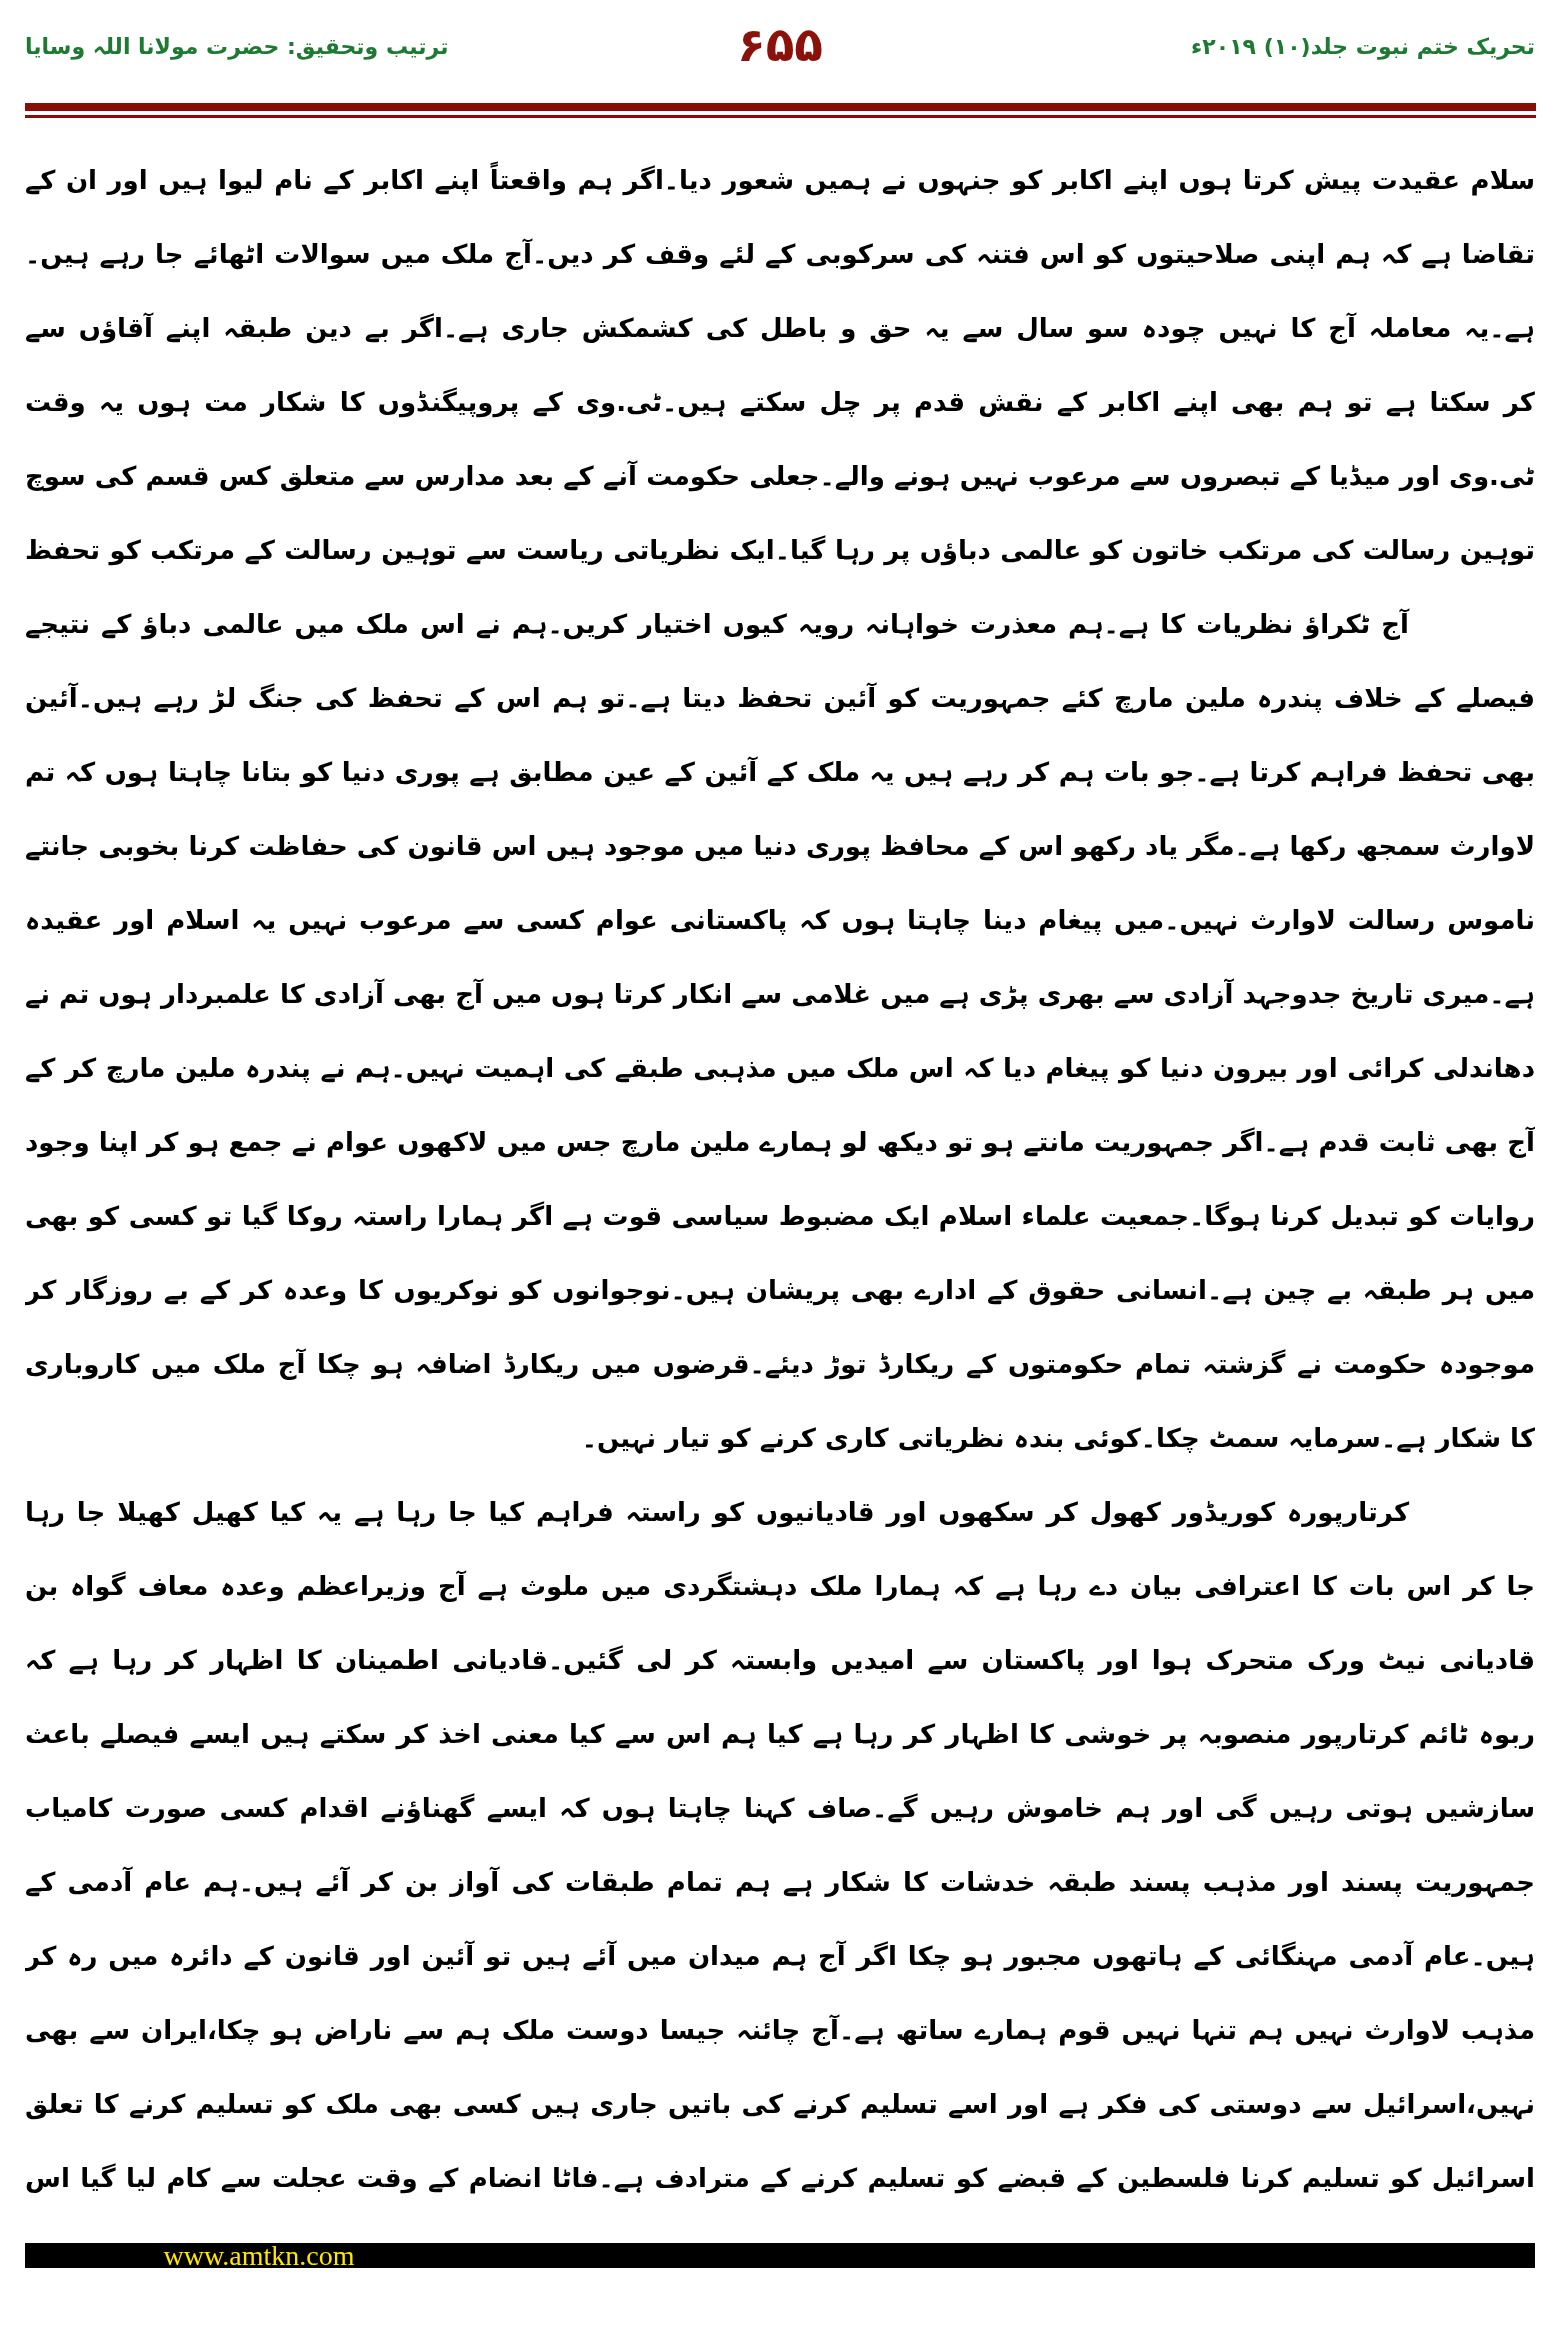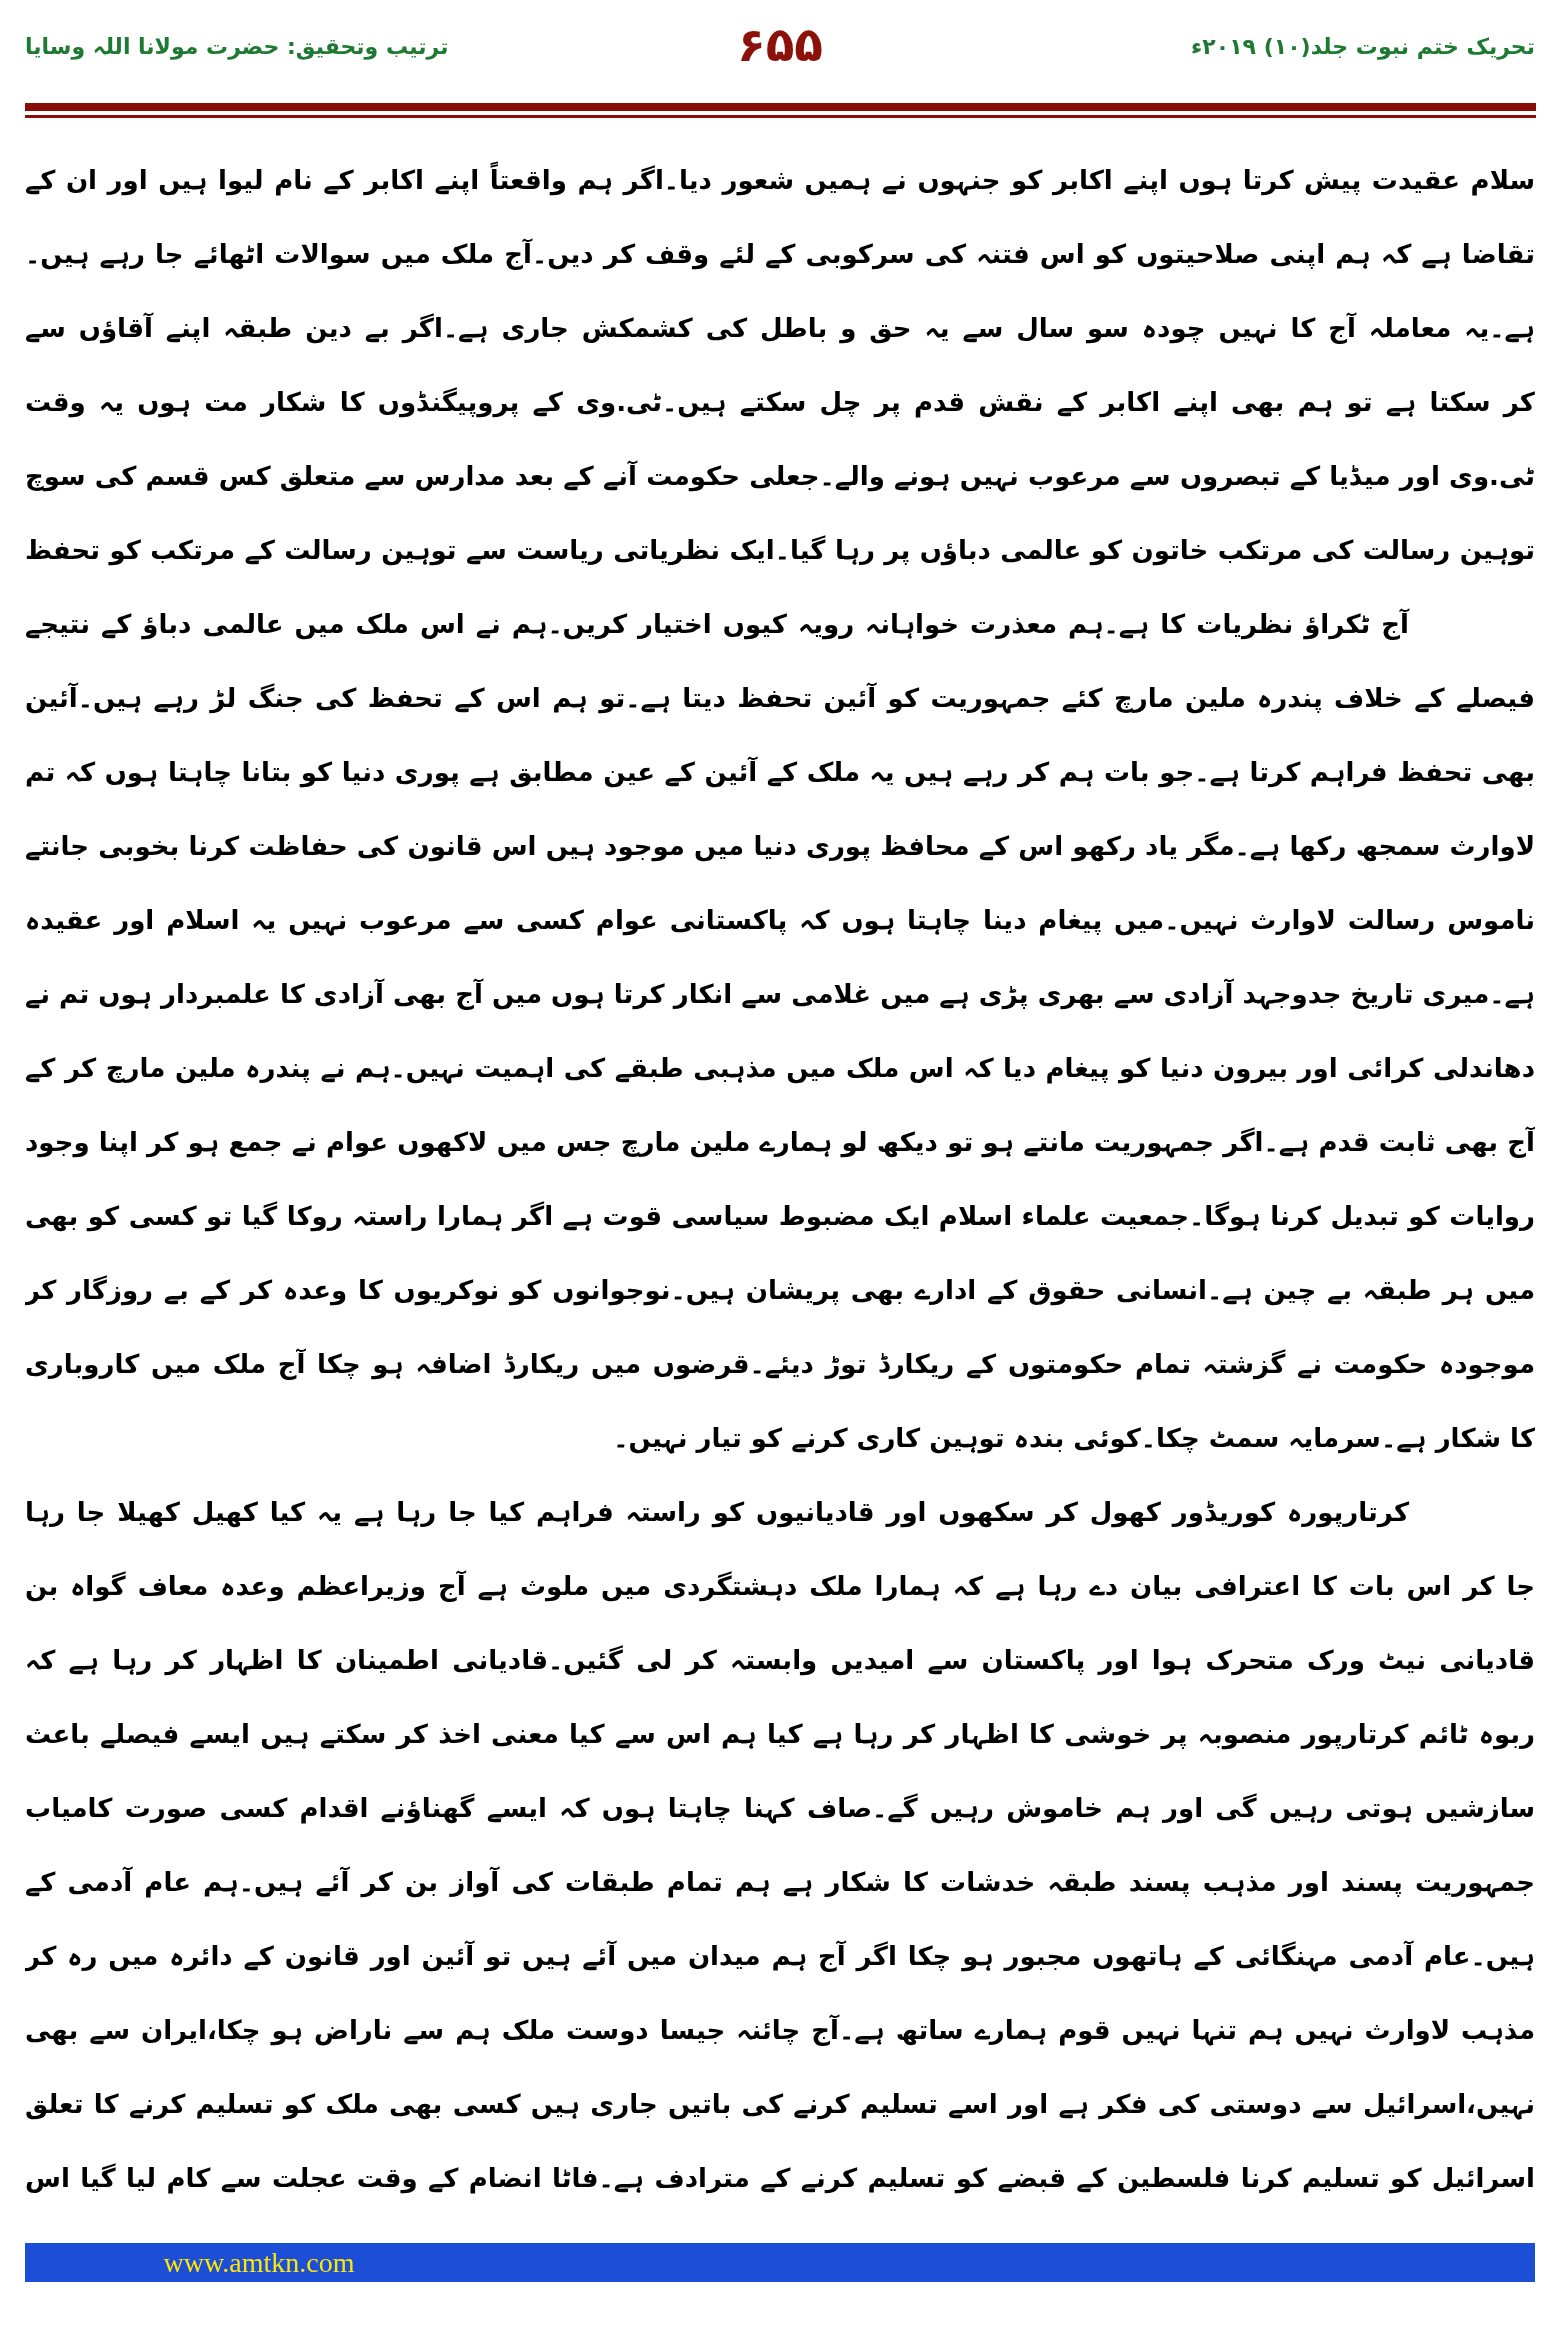--- a/index.html
+++ b/index.html
@@ -35,22 +35,22 @@
   }
   .bline{
     height:74px;line-height:74px;overflow:hidden;
     text-align:justify;text-align-last:justify;
     font-weight:bold;
   }
   .bline.indent{padding-right:126px;}
   .bline.end{text-align:right;text-align-last:right;}
   
   .footer-bar{
-    position:absolute;top:2243px;left:25px;right:25px;height:39px;
-    background:#1d4ed8;display:flex;align-items:center;
+    position:absolute;top:2243px;left:25px;right:25px;height:25px;
+    background:#000000;display:flex;align-items:center;
     font-family:"Liberation Serif", serif;font-size:28px;
   }
   .footer-sec{text-align:center;white-space:nowrap;overflow:hidden;}
   .footer-sec.w31{flex:0 0 31%;}
   .footer-sec.w37{flex:0 0 38%;}
   .footer-sec.w32{flex:0 0 31%;}
   .ftr-yellow{color:#FFE800;}
   .ftr-white{color:#FFFFFF;}
 </style>
 </head>
@@ -78,21 +78,21 @@
     <div class="bline">فیصلے کے خلاف پندرہ ملین مارچ کئے جمہوریت کو آئین تحفظ دیتا ہے۔تو ہم اس کے تحفظ کی جنگ لڑ رہے ہیں۔آئین ختم نبوت کے قانون کو</div>
     <div class="bline">بھی تحفظ فراہم کرتا ہے۔جو بات ہم کر رہے ہیں یہ ملک کے آئین کے عین مطابق ہے پوری دنیا کو بتانا چاہتا ہوں کہ تم نے ختم نبوت کو</div>
     <div class="bline">لاوارث سمجھ رکھا ہے۔مگر یاد رکھو اس کے محافظ پوری دنیا میں موجود ہیں اس قانون کی حفاظت کرنا بخوبی جانتے ہیں اس ملک میں اسلام اور</div>
     <div class="bline">ناموس رسالت لاوارث نہیں۔میں پیغام دینا چاہتا ہوں کہ پاکستانی عوام کسی سے مرعوب نہیں یہ اسلام اور عقیدہ ختم نبوت کا تحفظ کرنا جانتی</div>
     <div class="bline">ہے۔میری تاریخ جدوجہد آزادی سے بھری پڑی ہے میں غلامی سے انکار کرتا ہوں میں آج بھی آزادی کا علمبردار ہوں تم نے الیکشن میں</div>
     <div class="bline">دھاندلی کرائی اور بیرون دنیا کو پیغام دیا کہ اس ملک میں مذہبی طبقے کی اہمیت نہیں۔ہم نے پندرہ ملین مارچ کر کے ثابت کیا کہ مذہبی طبقہ</div>
     <div class="bline">آج بھی ثابت قدم ہے۔اگر جمہوریت مانتے ہو تو دیکھ لو ہمارے ملین مارچ جس میں لاکھوں عوام نے جمع ہو کر اپنا وجود ثابت کر دیا اب ان</div>
     <div class="bline">روایات کو تبدیل کرنا ہوگا۔جمعیت علماء اسلام ایک مضبوط سیاسی قوت ہے اگر ہمارا راستہ روکا گیا تو کسی کو بھی چلنے نہیں دیں گے۔آج ملک</div>
     <div class="bline">میں ہر طبقہ بے چین ہے۔انسانی حقوق کے ادارے بھی پریشان ہیں۔نوجوانوں کو نوکریوں کا وعدہ کر کے بے روزگار کر دیا گیا۔پاکستان کی</div>
     <div class="bline">موجودہ حکومت نے گزشتہ تمام حکومتوں کے ریکارڈ توڑ دیئے۔قرضوں میں ریکارڈ اضافہ ہو چکا آج ملک میں کاروباری طبقہ عدم اطمینان</div>
-    <div class="bline end">کا شکار ہے۔سرمایہ سمٹ چکا۔کوئی بندہ توہین کاری کرنے کو تیار نہیں۔</div>
+    <div class="bline end">کا شکار ہے۔سرمایہ سمٹ چکا۔کوئی بندہ نظریاتی کاری کرنے کو تیار نہیں۔</div>
     <div class="bline indent">کرتارپورہ کوریڈور کھول کر سکھوں اور قادیانیوں کو راستہ فراہم کیا جا رہا ہے یہ کیا کھیل کھیلا جا رہا ہے۔جعلی وزیراعظم ایران میں</div>
     <div class="bline">جا کر اس بات کا اعترافی بیان دے رہا ہے کہ ہمارا ملک دہشتگردی میں ملوث ہے آج وزیراعظم وعدہ معاف گواہ بن چکا۔پوری دنیا میں</div>
     <div class="bline">قادیانی نیٹ ورک متحرک ہوا اور پاکستان سے امیدیں وابستہ کر لی گئیں۔قادیانی اطمینان کا اظہار کر رہا ہے کہ پاکستان کا آئین تبدیل ہوگا</div>
     <div class="bline">ربوہ ٹائم کرتارپور منصوبہ پر خوشی کا اظہار کر رہا ہے کیا ہم اس سے کیا معنی اخذ کر سکتے ہیں ایسے فیصلے باعث تشویش ہیں کیا اس ملک میں ایسی</div>
     <div class="bline">سازشیں ہوتی رہیں گی اور ہم خاموش رہیں گے۔صاف کہنا چاہتا ہوں کہ ایسے گھناؤنے اقدام کسی صورت کامیاب نہیں ہونے دیں گے آج</div>
     <div class="bline">جمہوریت پسند اور مذہب پسند طبقہ خدشات کا شکار ہے ہم تمام طبقات کی آواز بن کر آئے ہیں۔ہم عام آدمی کے حقوق کی خاطر لڑ رہے</div>
     <div class="bline">ہیں۔عام آدمی مہنگائی کے ہاتھوں مجبور ہو چکا اگر آج ہم میدان میں آئے ہیں تو آئین اور قانون کے دائرہ میں رہ کر کام کر رہے ہیں</div>
     <div class="bline">مذہب لاوارث نہیں ہم تنہا نہیں قوم ہمارے ساتھ ہے۔آج چائنہ جیسا دوست ملک ہم سے ناراض ہو چکا،ایران سے بھی تعلقات کچھ اچھے</div>
     <div class="bline">نہیں،اسرائیل سے دوستی کی فکر ہے اور اسے تسلیم کرنے کی باتیں جاری ہیں کسی بھی ملک کو تسلیم کرنے کا تعلق اس سے وجود سے ہوتا ہے</div>
     <div class="bline">اسرائیل کو تسلیم کرنا فلسطین کے قبضے کو تسلیم کرنے کے مترادف ہے۔فاٹا انضام کے وقت عجلت سے کام لیا گیا اس موقع پر میں تنہا</div>

